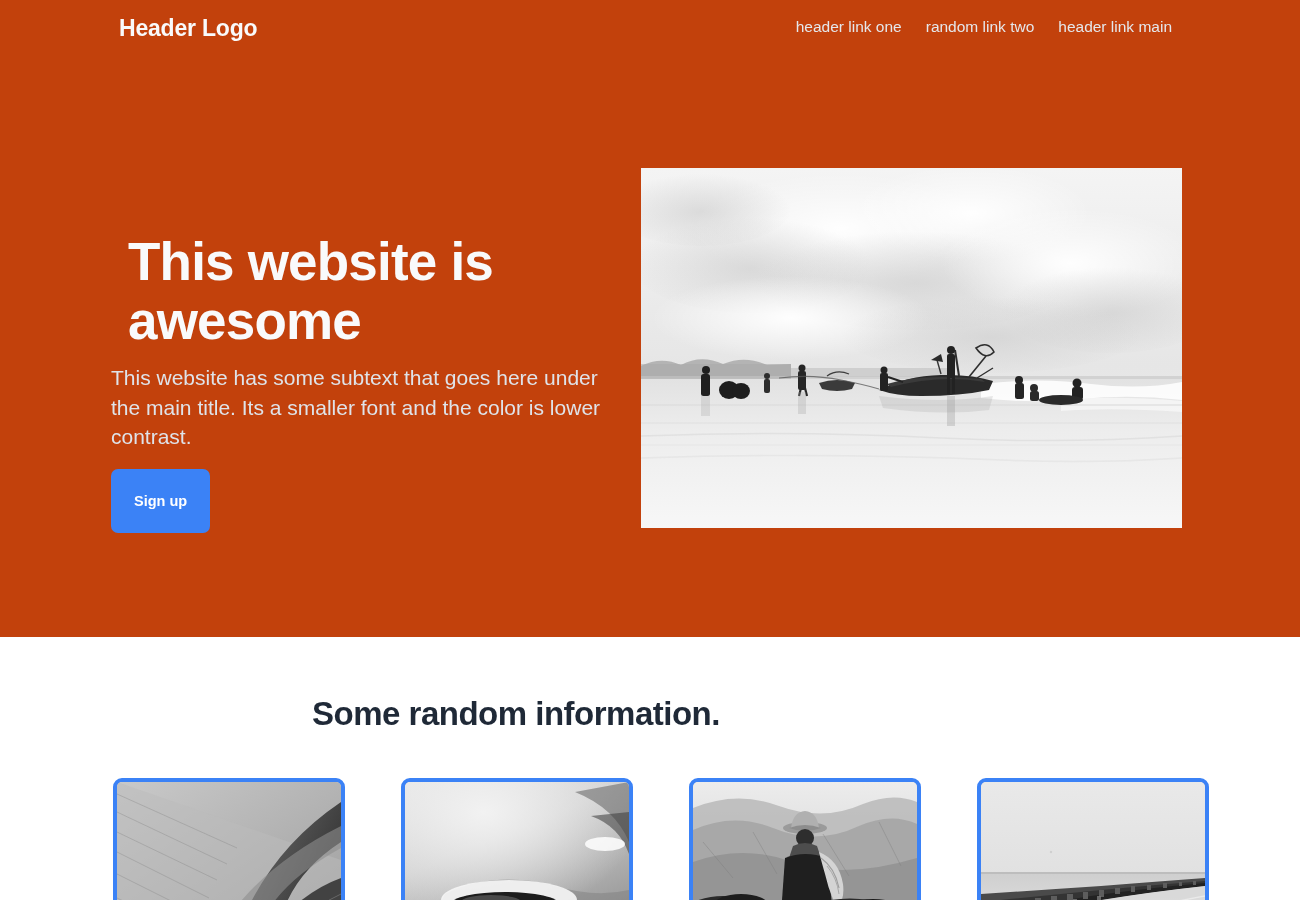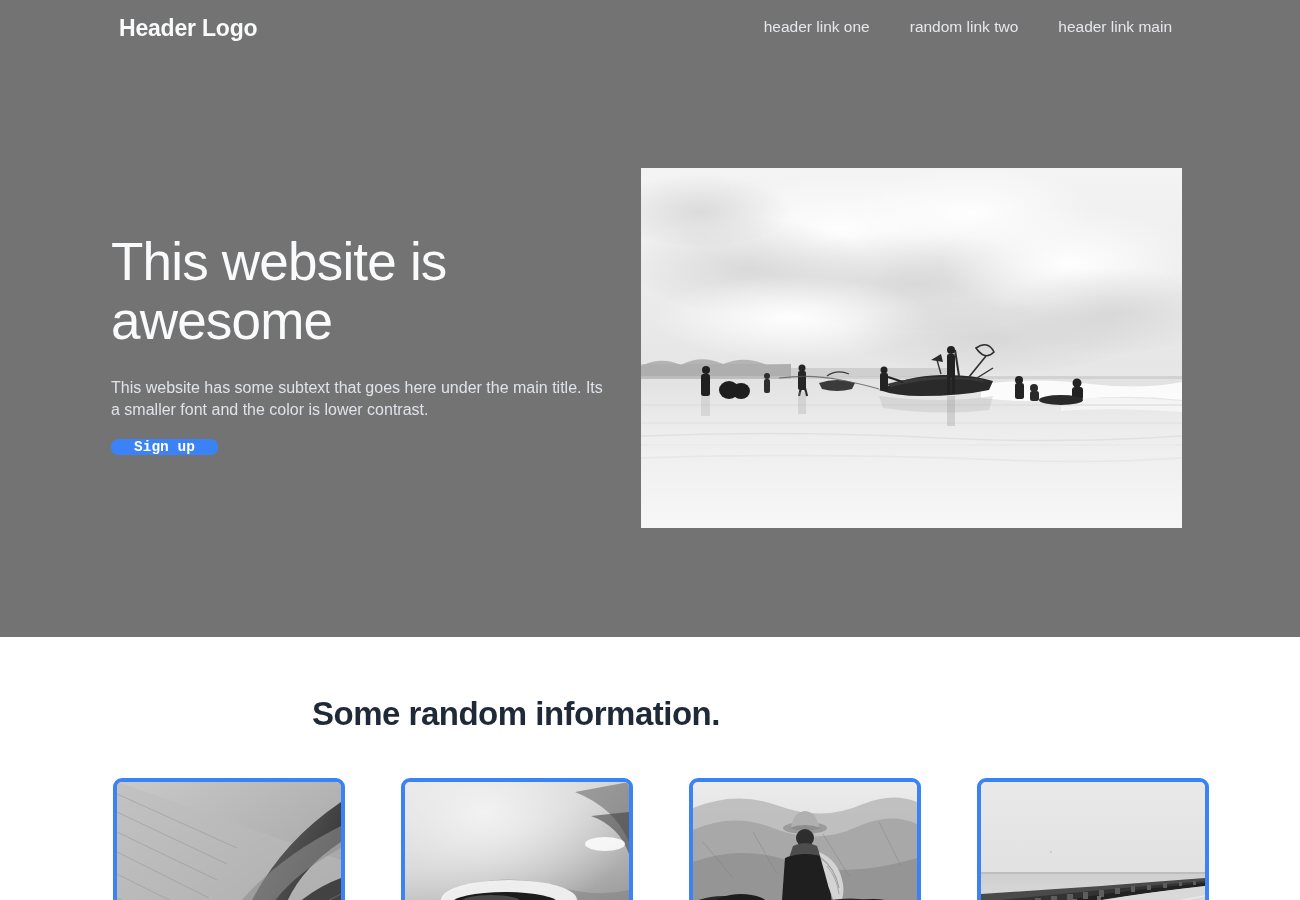--- a/index.html
+++ b/index.html
@@ -10,21 +10,21 @@
     overflow: hidden;
     font-family: "Liberation Sans", sans-serif;
     background: #ffffff;
   }
 
   
   .hero-section {
     position: relative;
     width: 1300px;
     height: 637px;
-    background: #737373;
+    background: #c2410c;
   }
 
   .site-header {
     position: absolute;
     top: 0; left: 0;
     width: 1300px;
     height: 58px;
     display: flex;
     align-items: center;
   }
@@ -38,66 +38,67 @@
     color: #f9fafb;
     letter-spacing: -0.2px;
     white-space: nowrap;
   }
 
   .header-nav {
     position: absolute;
     right: 128px;
     top: 18px;
     display: flex;
-    gap: 40px;
+    gap: 24px;
     align-items: flex-end;
   }
 
   .header-nav a {
     font-size: 15.5px;
     color: #e5e7eb;
     text-decoration: none;
     white-space: nowrap;
   }
 
   .hero-left {
     position: absolute;
     left: 111px;
     top: 232px;
     width: 500px;
   }
 
   .hero-title {
     font-size: 53px;
     line-height: 1.12;
-    font-weight: normal;
+    font-weight: bold;
     color: #f9fafb;
     letter-spacing: -0.8px;
     max-width: 420px;
+    margin-left: 17px;
   }
 
   .hero-subtext {
-    margin-top: 26px;
-    font-size: 16px;
+    margin-top: 12px;
+    font-size: 21px;
     line-height: 1.42;
     color: #dfe3e9;
     max-width: 492px;
   }
 
   .signup-button {
     display: inline-block;
     margin-top: 17px;
     background: #3b82f6;
     color: #ffffff;
     border: none;
     border-radius: 7px;
-    padding: 0 23px;
+    padding: 24px 23px;
     font-size: 14.5px;
     font-weight: bold;
-    font-family: Liberation Mono, monospace;
+    font-family: Liberation Sans, sans-serif;
     cursor: pointer;
   }
 
   
   .hero-image {
     position: absolute;
     left: 641px;
     top: 168px;
     width: 541px;
     height: 360px;

